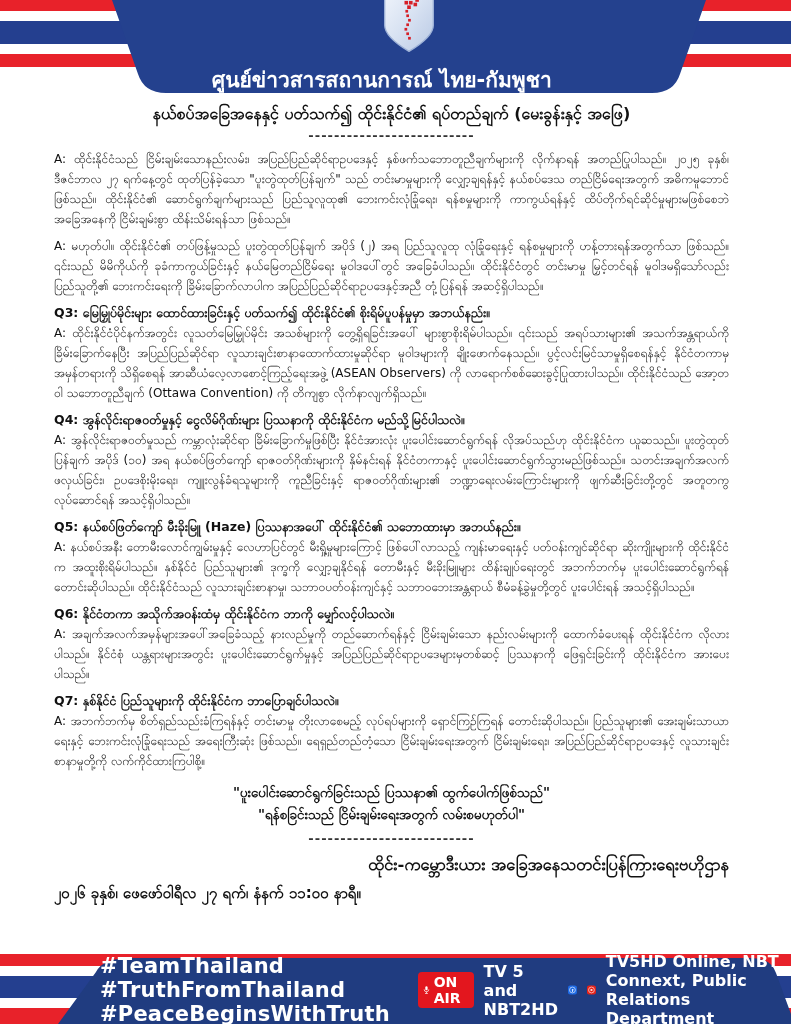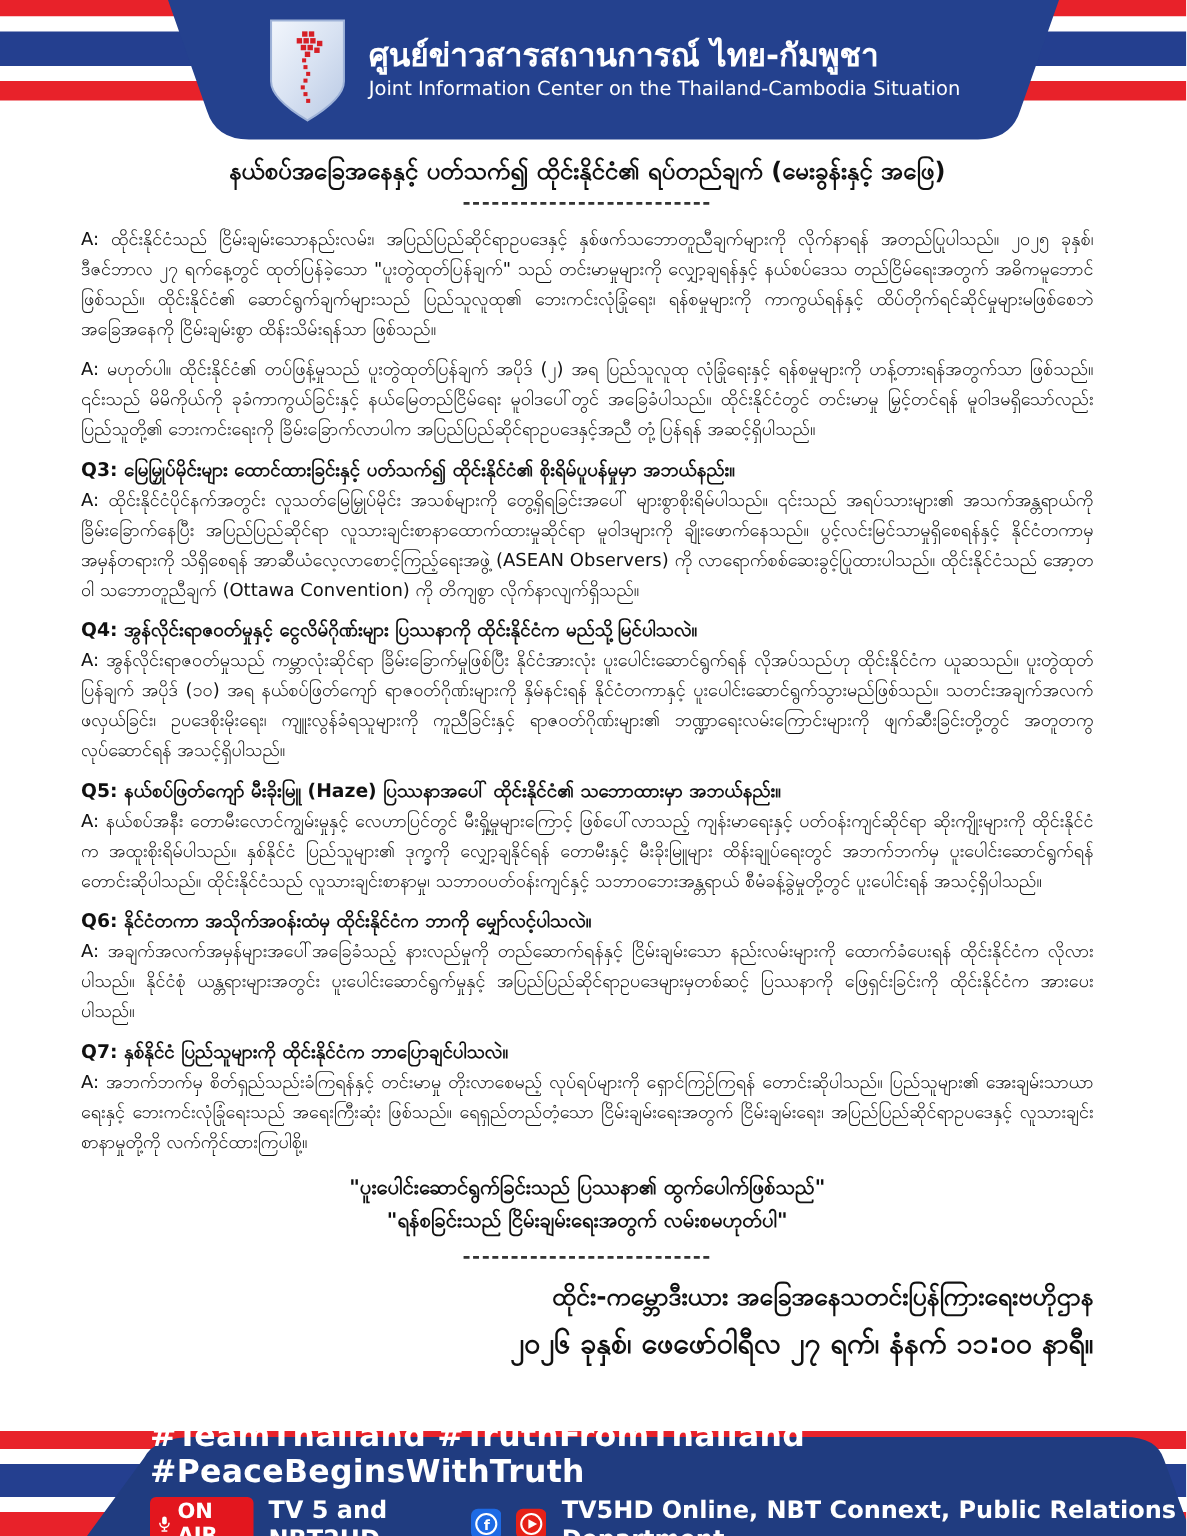--- a/index.html
+++ b/index.html
@@ -20,54 +20,55 @@
   .stripe.red1  { top: 0;    height: 11px; background: #e8222a; }
   .stripe.white1{ top: 11px; height: 10px; background: #ffffff; }
   .stripe.blue1 { top: 21px; height: 23px; background: #243f8f; }
   .stripe.white2{ top: 44px; height: 10px; background: #ffffff; }
   .stripe.red2  { top: 54px; height: 13px; background: #e8222a; }
   .banner-shape { position: absolute; top: 0; left: 0; }
   .banner-content {
     position: absolute; top: 0; left: 118px; width: 582px; height: 93px;
     display: flex; align-items: center; justify-content: center; gap: 14px;
     color: #ffffff;
+    flex-direction: column;
   }
   .logo-shield { flex: 0 0 auto; }
   .banner-titles { display: flex; flex-direction: column; gap: 3px; max-width: 440px; }
   .thai-title { font-size: 21px; font-weight: bold; line-height: 1.15; }
   .eng-title  { font-size: 13px; font-weight: normal; line-height: 1.2; }
 
   
   .doc {
     position: absolute; top: 98px; left: 0; width: 783px; height: 850px;
     padding: 4px 54px 0 54px; color: #111111;
   }
   .doc-title { text-align: center; font-size: 16px; font-weight: bold; line-height: 1.5; }
   .dashes { text-align: center; font-size: 13px; font-weight: bold; letter-spacing: 1px; color: #333; margin: 2px 0 6px 0; }
   .qa { margin-bottom: 7px; }
   .q { font-size: 12.5px; font-weight: bold; line-height: 20px; }
   .a { font-size: 12px; line-height: 20px; text-align: justify; }
   .quote { text-align: center; font-size: 13.5px; font-weight: bold; line-height: 22px; }
   .quotes-block { margin-top: 10px; }
   .dashes.second { margin-top: 6px; }
   .sig-org { text-align: right; font-size: 16.5px; font-weight: bold; margin-top: 8px; }
-  .sig-date { text-align: right; font-size: 19px; font-weight: bold; margin-top: 5px; }
+  .sig-date { text-align: left; font-size: 15px; font-weight: bold; margin-top: 5px; }
 
   
   .footer-area { position: absolute; bottom: 0; left: 0; width: 791px; height: 74px; }
   .fstripe { position: absolute; left: 0; width: 791px; }
   .fstripe.red1  { top: 4px;  height: 12px; background: #e8222a; }
   .fstripe.white1{ top: 16px; height: 10px; background: #ffffff; }
   .fstripe.blue1 { top: 26px; height: 22px; background: #243f8f; }
   .fstripe.white2{ top: 48px; height: 10px; background: #ffffff; }
   .fstripe.red2  { top: 58px; height: 16px; background: #e8222a; }
   .footer-shape { position: absolute; top: 0; left: 0; }
   .footer-content {
     position: absolute; top: 6px; left: 100px; width: 685px; height: 68px;
-    display: flex; flex-direction: column; align-items: center; justify-content: center;
+    display: flex; flex-direction: row; align-items: center; justify-content: center;
     gap: 4px; color: #ffffff;
   }
   .hashtags { font-size: 21px; font-weight: bold; letter-spacing: 0.2px; }
   .footer-row { display: flex; align-items: center; gap: 10px; }
   .onair-badge {
     display: inline-flex; align-items: center; gap: 4px;
     background: #e3161e; color: #ffffff; font-weight: bold; font-size: 14px;
     padding: 2px 8px 2px 5px; border-radius: 4px;
   }
   .channels-text, .online-text { font-size: 16px; font-weight: bold; }

